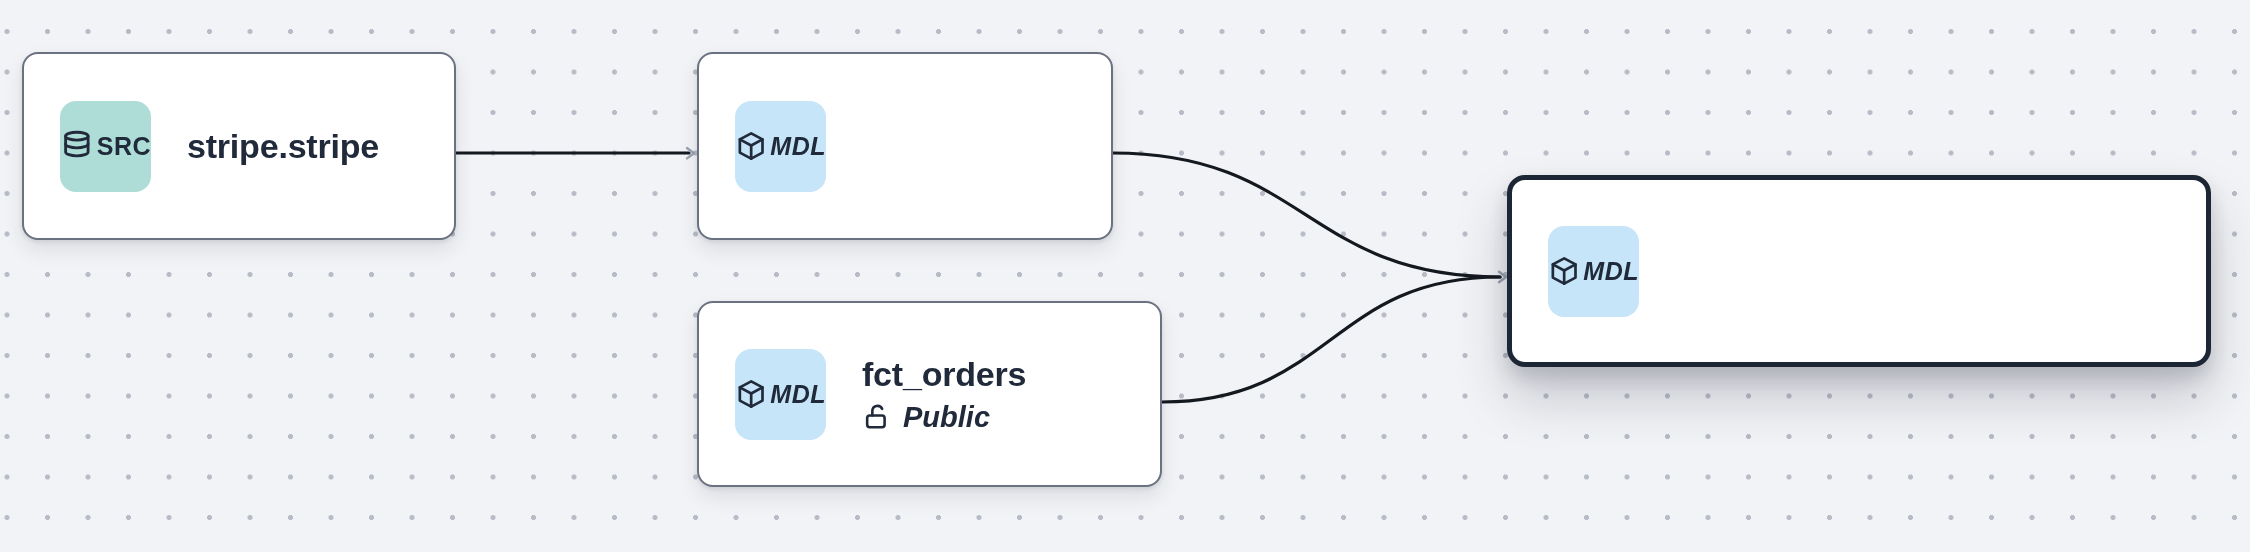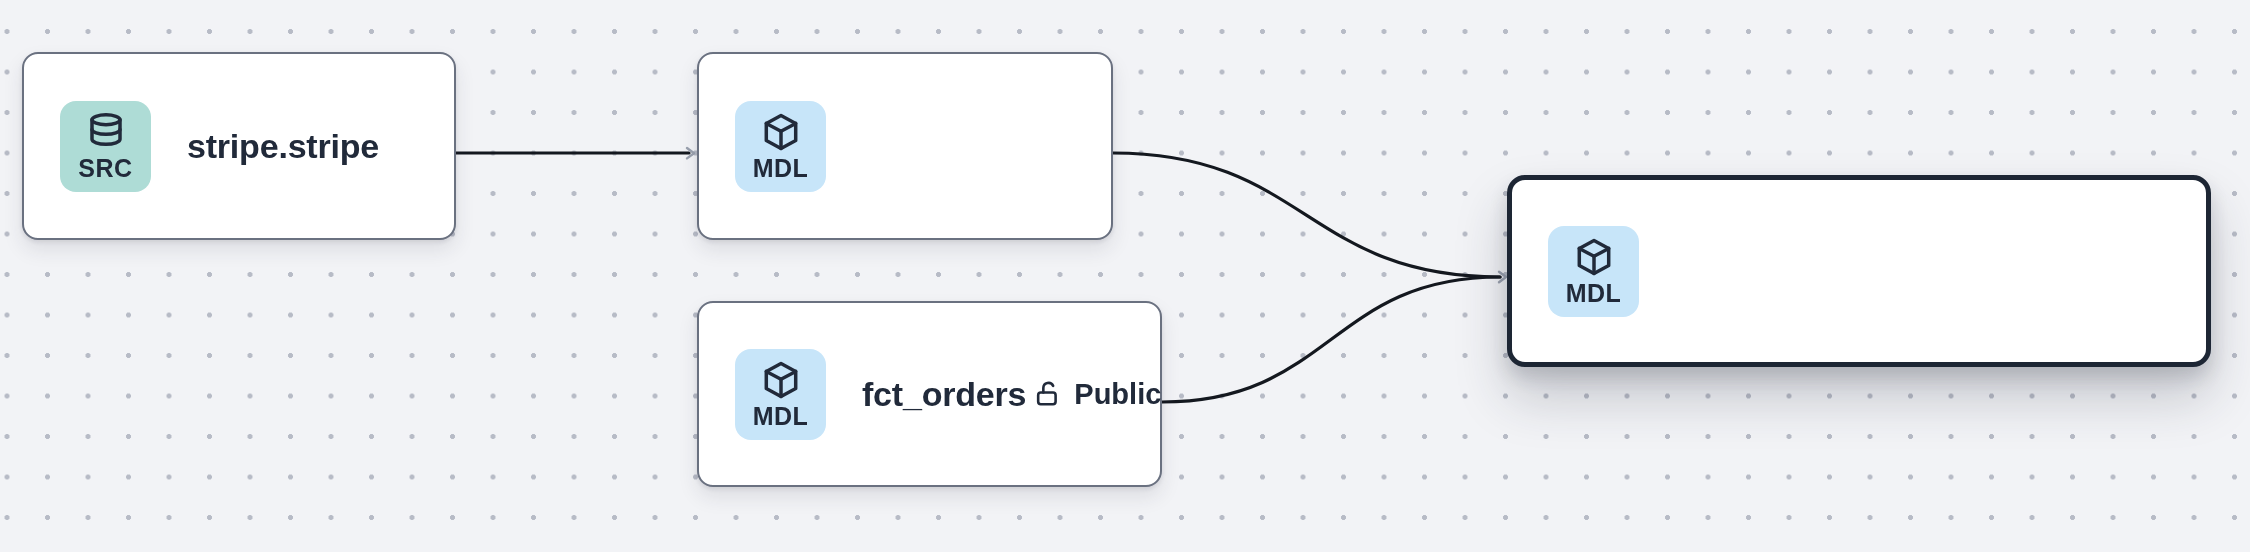--- a/index.html
+++ b/index.html
@@ -47,34 +47,34 @@
     border-radius:18px;
     box-shadow:0 10px 18px rgba(35,42,58,.16), 0 30px 52px rgba(35,42,58,.22);
   }
   .n1{left:22px;top:52px;width:434px;height:188px;}
   .n2{left:697px;top:52px;width:416px;height:188px;}
   .n3{left:697px;top:301px;width:465px;height:186px;}
   .n4{left:1507px;top:175px;width:704px;height:192px;}
 
   .badge{
     width:91px;height:91px;border-radius:16px;flex:0 0 auto;
-    display:flex;flex-direction:column;align-items:center;justify-content:center;
+    display:flex;flex-direction:row;align-items:center;justify-content:center;
     gap:3px;color:var(--text);
   }
   .badge-src{background:var(--src-badge-bg);}
-  .badge-mdl{background:var(--mdl-badge-bg);}
+  .badge-mdl{background:var(--mdl-badge-bg);font-style:italic;}
   .badge svg{display:block;}
   .badge-label{
     font-size:25px;font-weight:600;letter-spacing:.5px;line-height:1;
   }
   .title{
     font-size:34px;font-weight:600;letter-spacing:-.2px;white-space:nowrap;
   }
-  .text-col{display:flex;flex-direction:row;gap:7px;}
-  .access-row{display:flex;align-items:center;gap:10px;font-size:29px;font-weight:600;}
+  .text-col{display:flex;flex-direction:column;gap:7px;}
+  .access-row{display:flex;align-items:center;gap:10px;font-size:29px;font-weight:600;font-style:italic;}
   .access-row svg{display:block;}
 </style>
 </head>
 <body>
 
 <div class="canvas">
 
   <svg class="edges" viewBox="0 0 2250 552" xmlns="http://www.w3.org/2000/svg">
     <path class="edge" d="M456,153 L689,153"></path>
     <polyline class="arrowhead" points="687,148 694,153.2 687,158.4"></polyline>

